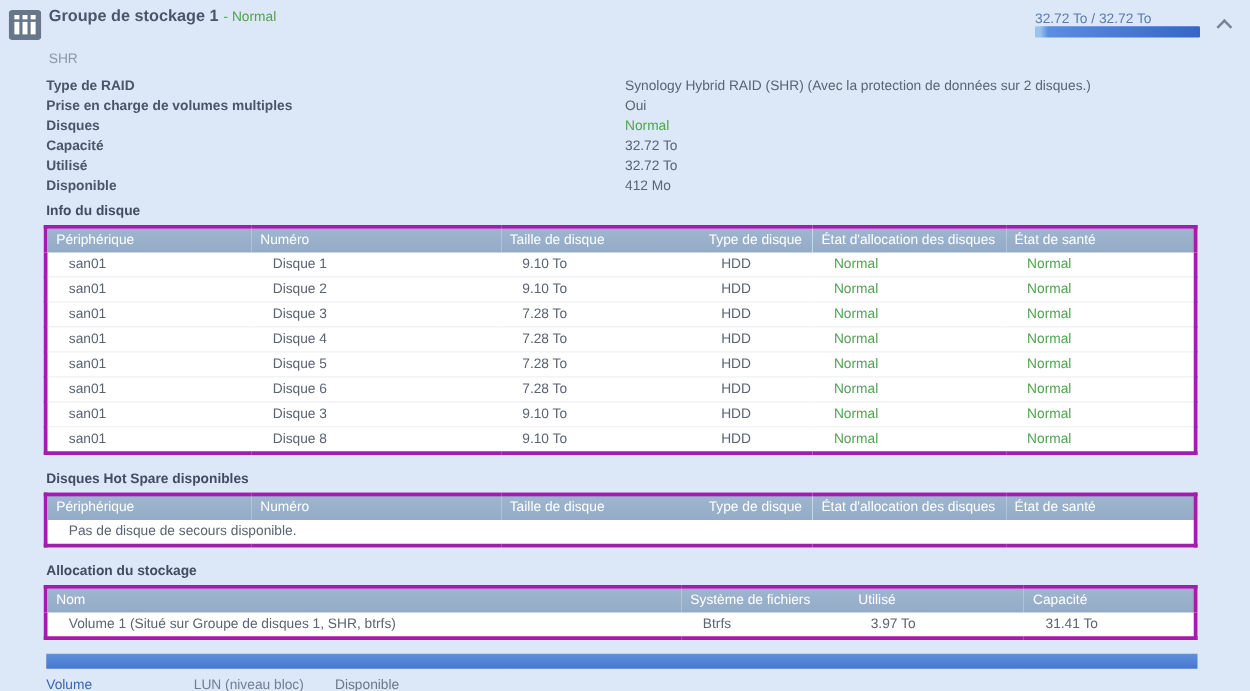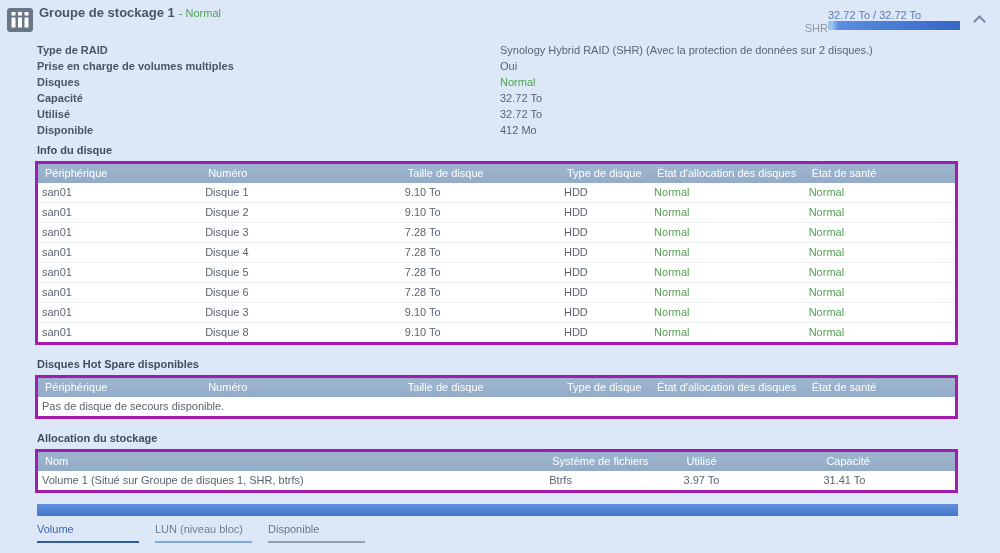--- a/index.html
+++ b/index.html
@@ -10,21 +10,21 @@
     -webkit-font-smoothing:antialiased;
   }
   .page{width:1000px;height:400px;position:relative;}
 
   
   .header{display:flex;align-items:flex-start;padding:5px 10px 0 5px;}
   .pool-icon{width:26px;height:26px;margin:2px 6px 0 2px;flex:none;}
   .title-block{flex:1;min-width:0;}
   .title-line{font-size:13px;font-weight:bold;color:#4a5668;line-height:16px;}
   .title-status{font-size:11px;font-weight:normal;color:var(--status_green,#51a351);margin-left:4px;}
-  .subtitle{font-size:11px;color:#8d97a6;line-height:13px;margin-top:1px;text-align:right;}
+  .subtitle{font-size:11px;color:#8d97a6;line-height:13px;margin-top:19px;}
   .usage-block{width:132px;margin-top:4px;margin-right:8px;flex:none;}
   .usage-text{font-size:11px;color:#5c7bb0;margin-bottom:0;white-space:nowrap;}
   .usage-bar{height:9px;border-radius:1px;
     background:linear-gradient(90deg,#9cc4ea 0%,#9cc4ea 3%,#5b8de0 8%,var(--accent_blue,#3566c8) 100%);}
   .collapse-wrap{width:22px;padding-top:12px;flex:none;cursor:pointer;}
   .chevron{display:block;width:7px;height:7px;margin:0 auto;
     border-left:2px solid #76849c;border-top:2px solid #76849c;transform:rotate(45deg);}
 
   
   .details{margin:7px 0 0 37px;}
@@ -35,21 +35,21 @@
 
   
   .section-title{margin:6px 0 5px 37px;font-size:11px;font-weight:bold;color:#404c60;}
   .section-title.gap{margin-top:13px;}
   .tbl-wrap{margin:0 42px 0 35px;}
   table{width:100%;border-collapse:collapse;background:#fff;border:3px solid #a21caf;
     font-size:11px;table-layout:fixed;}
   th{background:linear-gradient(180deg,#9fb5ce,var(--table_header_blue,#92abc7));
     color:#fff;font-weight:normal;text-align:left;padding:3px 7px;line-height:13px;
     white-space:nowrap;overflow:hidden;cursor:pointer;}
-  td{padding:3px 4px;color:#5a6472;line-height:13px;border-top:1px solid #eef1f5;
+  td{padding:3px 17px;color:#5a6472;line-height:13px;border-top:1px solid #eef1f5;
     white-space:nowrap;overflow:hidden;}
   tbody tr:first-child td{border-top:none;}
 
   
   .big-bar{margin:11px 42px 0 37px;height:12px;
     background:linear-gradient(180deg,#6090db,var(--bar_blue,#4577cf));}
   .summary{display:flex;margin:7px 0 0 37px;}
   .stat{margin-right:16px;}
   .stat-volume{width:102px;}
   .stat-lun{width:97px;}

